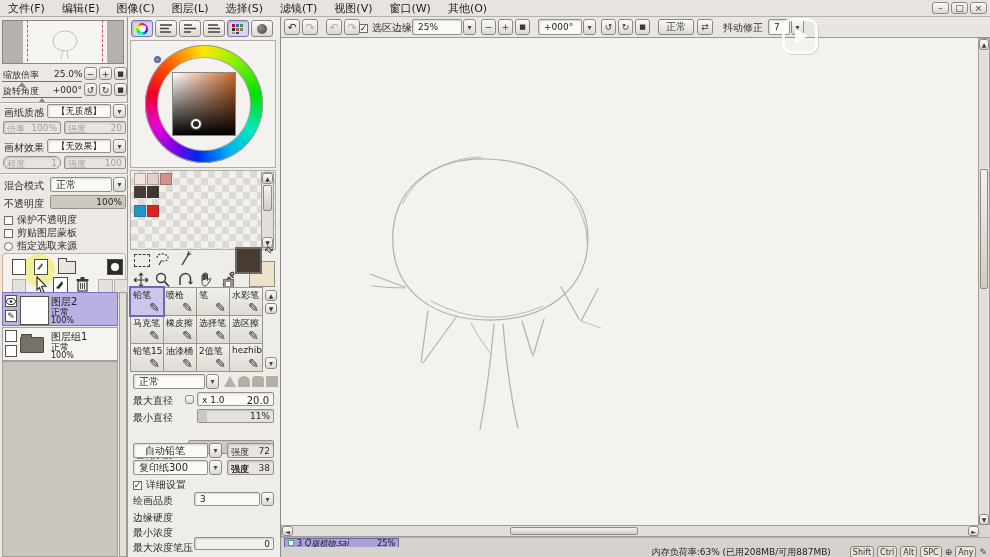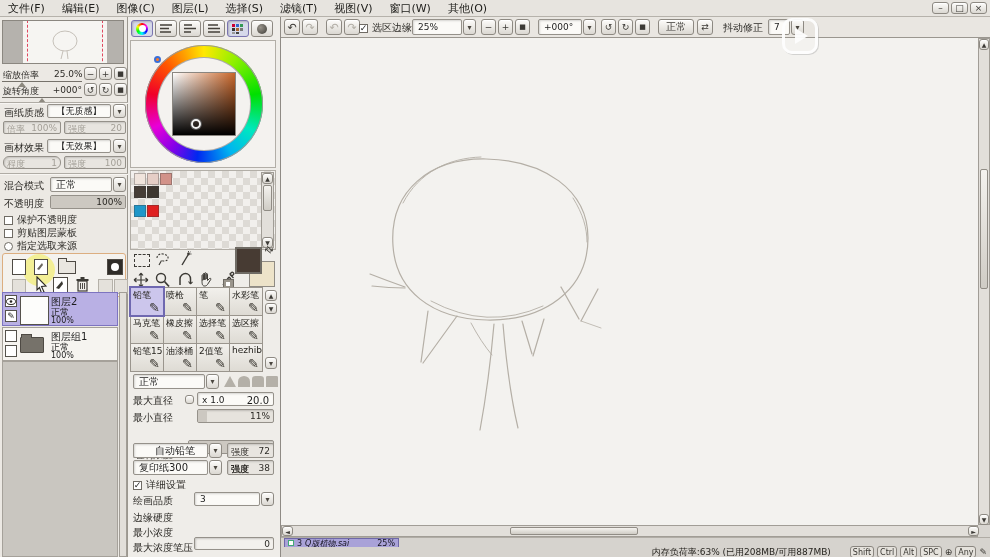--- a/index.html
+++ b/index.html
@@ -433,21 +433,21 @@
     <div class="abs slider" style="left:69px;top:392px;width:77px;height:14px;">
       <div class="fill" style="width:12%;"></div>
       <span class="val">11%</span>
     </div>
     <div class="abs lbl" style="left:5px;top:410px;margin-top:21px;">笔刷浓度</div>
     <div class="abs slider" style="left:60px;top:409px;width:86px;height:14px;">
       <div class="fill" style="width:95%;"></div>
       <span class="val">95</span>
     </div>
 
-    <div class="abs inset" style="left:5px;top:426px;width:75px;height:15px;display:flex;align-items:center;padding-left:21px;font-size:10px;">
+    <div class="abs inset" style="left:5px;top:426px;width:75px;height:15px;display:flex;align-items:center;padding-left:11px;font-size:10px;">
         <span>自动铅笔</span>
       </div>
     <div class="abs btn" style="left:81px;top:426px;width:13px;height:15px;">
         <span class="ddbtn">▾</span>
       </div>
     <div class="abs inset" style="left:99px;top:426px;width:47px;height:15px;background:#e8e5e0;">
       <span class="abs lbl sm" style="left:3px;top:2px;">强度</span>
       <span class="abs lbl sm" style="right:3px;top:2px;">72</span>
     </div>
     <div class="abs inset" style="left:5px;top:443px;width:75px;height:15px;display:flex;align-items:center;padding-left:5px;font-size:10px;">

